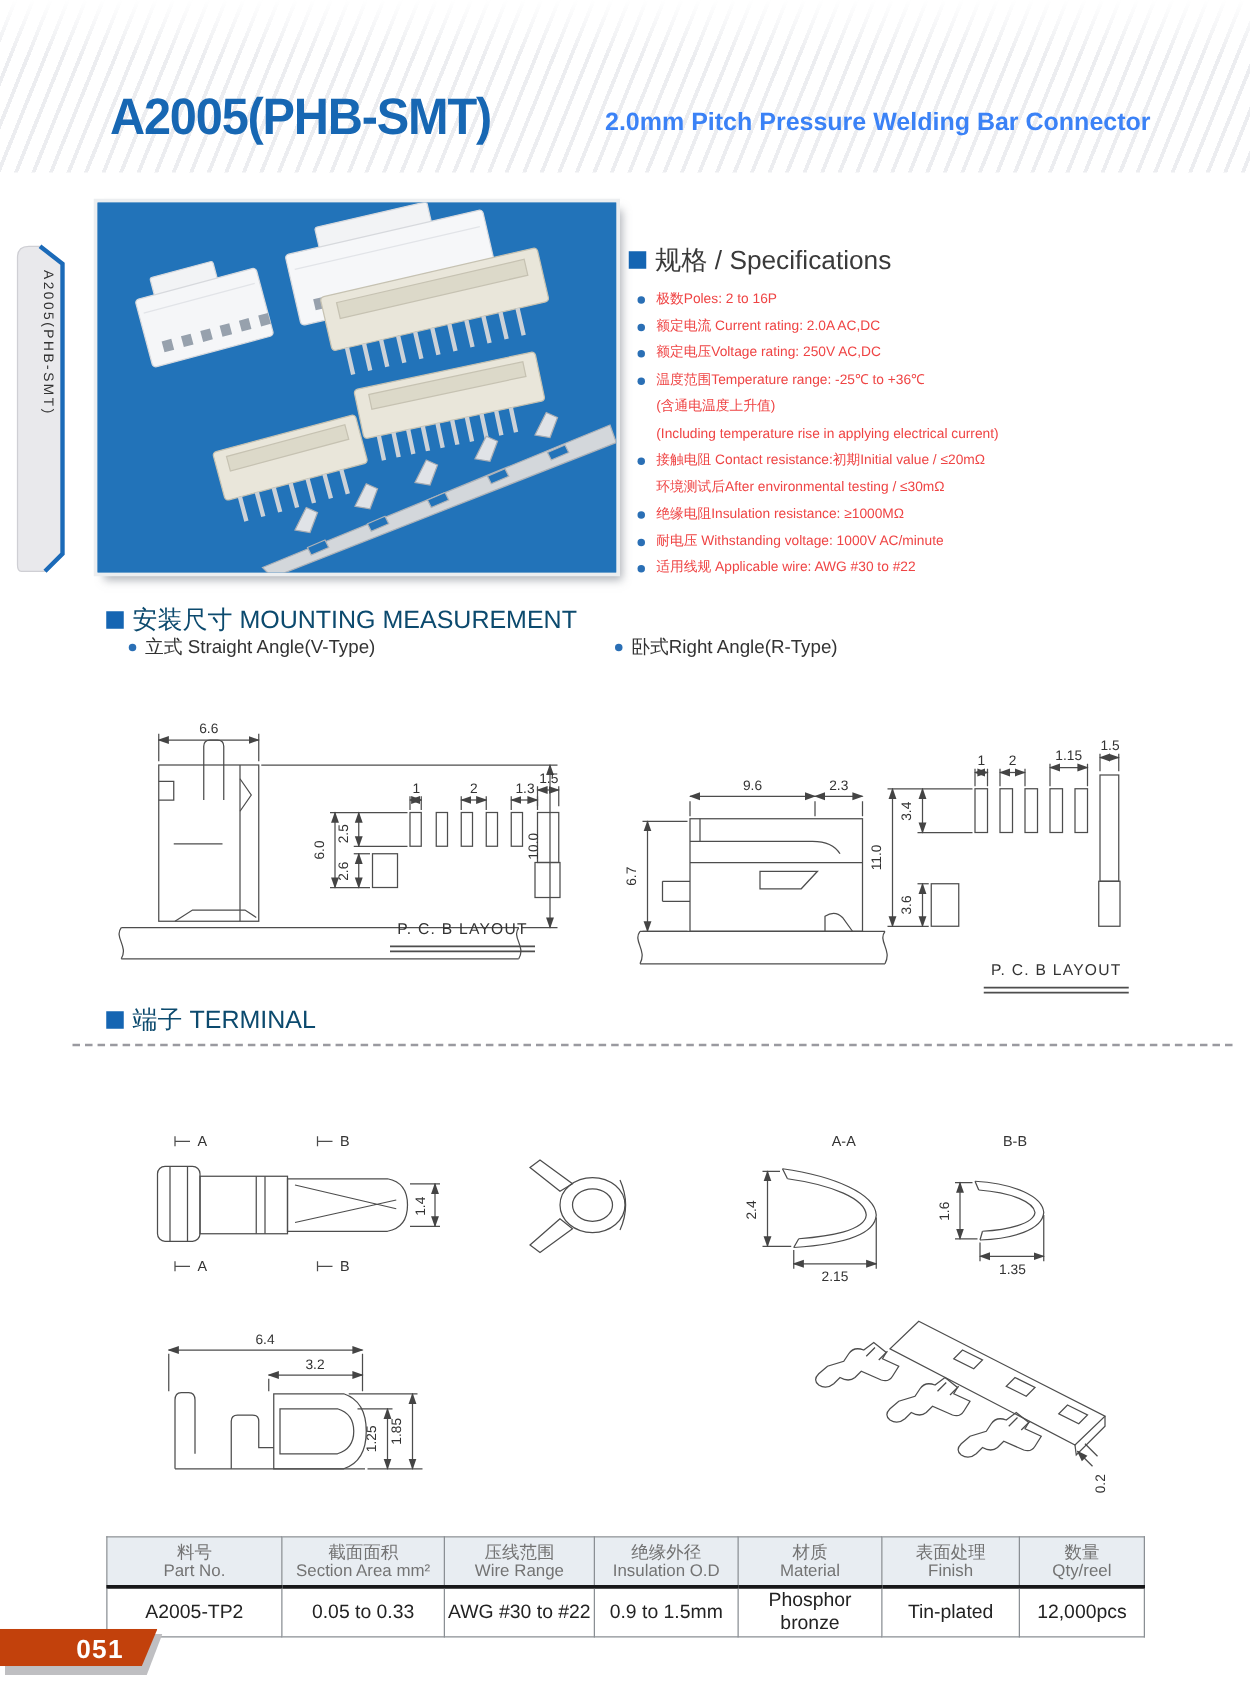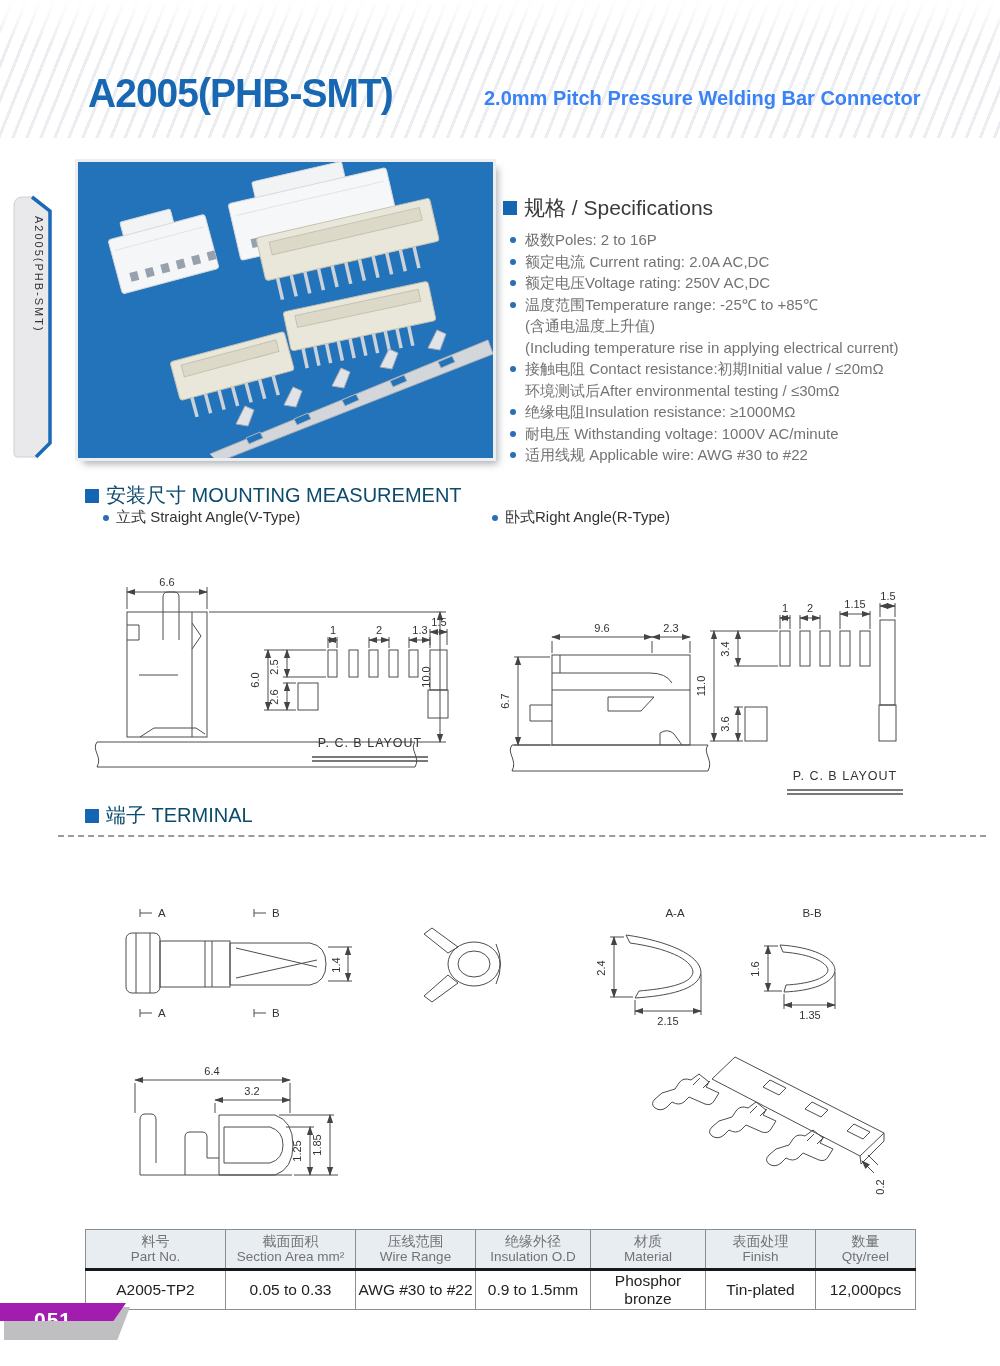--- a/index.html
+++ b/index.html
@@ -26,44 +26,44 @@
   .side-tab { position:absolute; left:5px; top:194px; }
   .photo {
     position:absolute; left:78px; top:162px; width:415px; height:296px;
     background:#2273b9; box-shadow:0 0 0 3px #eceef0, 5px 6px 7px rgba(110,115,125,.55);
   }
   
   .sec-h { position:absolute; display:flex; align-items:center; color:#0c4a6e; white-space:nowrap; }
   .sq { width:14px; height:14px; background:#1565b2; margin-right:7px; flex:none; }
   .specs { position:absolute; left:503px; top:166px; width:485px; }
   .specs .sec-h-in { display:flex; align-items:center; font-size:21px; color:#3a3a3a; margin-bottom:7px;margin-top:28px;}
-  .spec-line { position:relative; font-size:15px; line-height:21.5px; color:#737373;
+  .spec-line { position:relative; font-size:11px; line-height:21.5px; color:#ef4444;
     padding-left:22px; white-space:nowrap; }
   .spec-line .dot { position:absolute; left:7px; top:8px; width:6px; height:6px;
     border-radius:50%; background:#2a6fb5; }
   .sub-label { position:absolute; display:flex; align-items:center; font-size:15px; color:#333; white-space:nowrap;justify-content:flex-end;}
   .sub-label .dot { width:6px; height:6px; border-radius:50%; background:#2a6fb5; margin-right:7px; flex:none;}
   .dash { position:absolute; left:58px; width:928px; top:835px; border-top:2px dashed #9a9aa0; }
   svg text { font-family:"Liberation Sans", sans-serif; font-size:11px; fill:#333; }
   svg .lbl { font-size:12.5px; letter-spacing:1px; }
   svg .cap { font-size:11.5px; }
   .draw { position:absolute; left:0; }
   
   .tbl { position:absolute; left:85px; top:1229px; border-collapse:collapse; table-layout:fixed; }
   .tbl th, .tbl td { border:1px solid #8a8f94; text-align:center; vertical-align:middle; }
   .tbl thead th { background:#e8edf2; font-weight:normal; color:#737373; padding:3px 2px; }
   .tbl thead .zh { display:block; font-size:14px; line-height:16px; }
   .tbl thead .en { display:block; font-size:13.5px; line-height:16px; }
   .tbl tbody td { height:30px; font-size:15.5px; color:#222; border-top:3px solid #17181a; background:#fff; }
   
   .flag-sh { position:absolute; left:4px; top:1307px; width:126px; height:33px; background:#bfbfc2;
     clip-path:polygon(0 0,100% 0,90% 100%,0 100%); }
-  .flag { position:absolute; left:0px; top:1303px; width:126px; height:18px; background:#a21caf;
+  .flag { position:absolute; left:0px; top:1303px; width:126px; height:30px; background:#c2410c;
     clip-path:polygon(0 0,100% 0,90% 100%,0 100%); color:#fff; font-size:21px; font-weight:bold;
-    line-height:33px; padding-left:0; text-align:left; text-indent:34px; letter-spacing:1px; }
+    line-height:33px; padding-left:0; text-align:center; text-indent:34px; letter-spacing:1px; }
 </style>
 </head>
 <body>
 
 <div class="page">
 
   <div class="stripes"></div>
   <div class="title">A2005(PHB-SMT)</div>
   <div class="subtitle">2.0mm Pitch Pressure Welding Bar Connector</div>
 
@@ -120,21 +120,21 @@
   </div>
 
   <div class="specs">
     <div class="sec-h-in">
       <span class="sq"></span>
       <span>规格 / Specifications</span>
     </div>
     <div class="spec-line"><span class="dot"></span><span>极数Poles: 2 to 16P</span></div>
     <div class="spec-line"><span class="dot"></span><span>额定电流 Current rating: 2.0A AC,DC</span></div>
     <div class="spec-line"><span class="dot"></span><span>额定电压Voltage rating: 250V AC,DC</span></div>
-    <div class="spec-line"><span class="dot"></span><span>温度范围Temperature range: -25℃ to +85℃</span></div>
+    <div class="spec-line"><span class="dot"></span><span>温度范围Temperature range: -25℃ to +36℃</span></div>
     <div class="spec-line"><span>(含通电温度上升值)</span></div>
     <div class="spec-line"><span>(Including temperature rise in applying electrical current)</span></div>
     <div class="spec-line"><span class="dot"></span><span>接触电阻 Contact resistance:初期Initial value / ≤20mΩ</span></div>
     <div class="spec-line"><span>环境测试后After environmental testing / ≤30mΩ</span></div>
     <div class="spec-line"><span class="dot"></span><span>绝缘电阻Insulation resistance: ≥1000MΩ</span></div>
     <div class="spec-line"><span class="dot"></span><span>耐电压 Withstanding voltage: 1000V AC/minute</span></div>
     <div class="spec-line"><span class="dot"></span><span>适用线规 Applicable wire: AWG #30 to #22</span></div>
   </div>
 
   <div class="sec-h" style="left:85px; top:482px; font-size:20px;">

